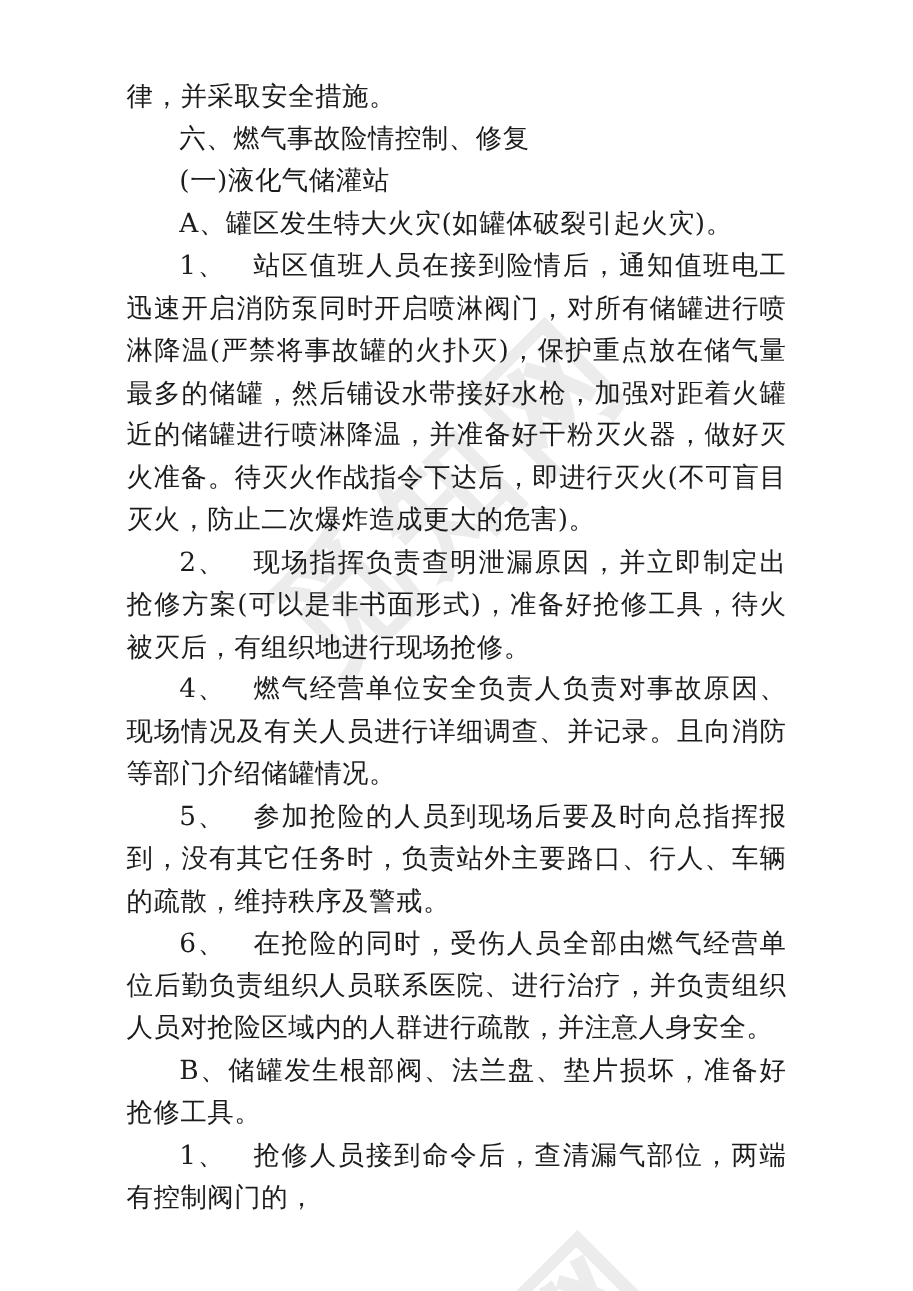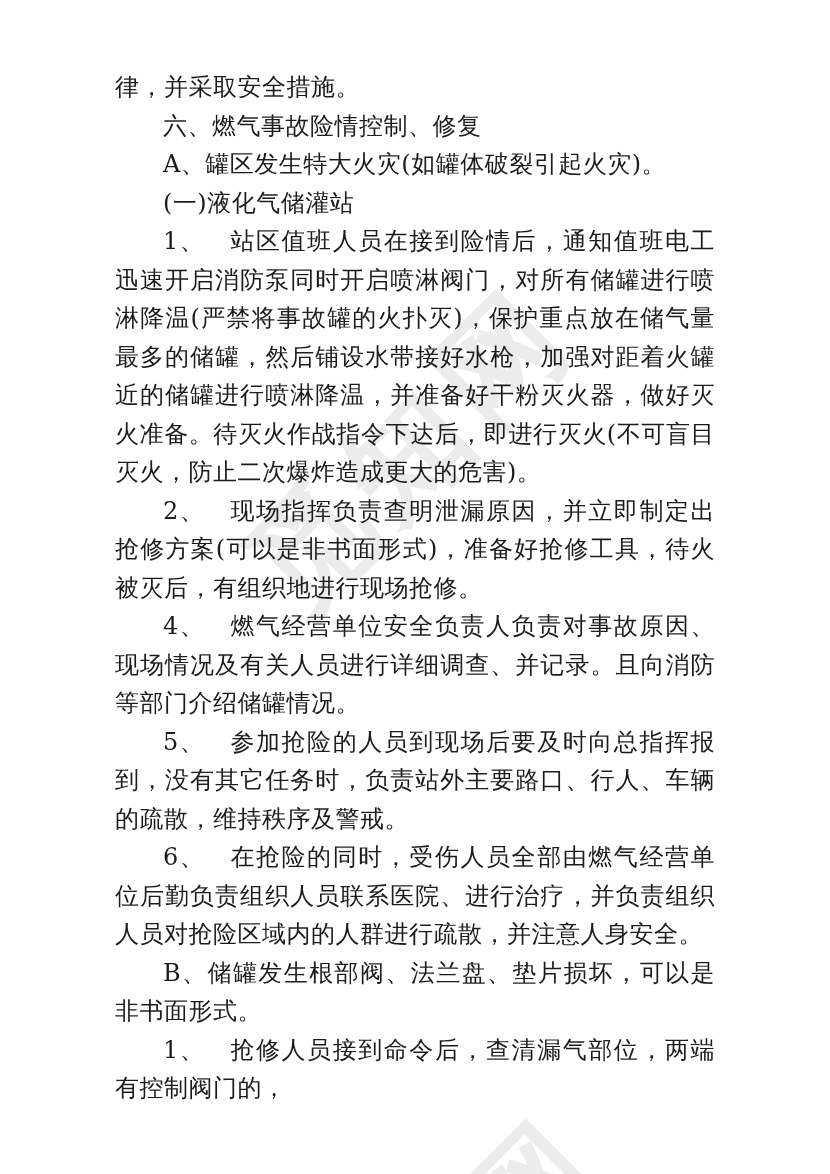--- a/index.html
+++ b/index.html
@@ -65,33 +65,33 @@
 
   <div class="wm wm-center">觅知网</div>
   <div class="wm wm-bottom">觅知网</div>
 
   <div class="content">
 
     <p class="para cont">律，并采取安全措施。</p>
 
     <p class="para heading">六、燃气事故险情控制、修复</p>
 
+    <p class="para heading">(一)液化气储灌站</p>
+
     <p class="para heading">A、罐区发生特大火灾(如罐体破裂引起火灾)。</p>
-
-    <p class="para heading">(一)液化气储灌站</p>
 
     <p class="para numbered"><span class="num">1、</span><span class="txt">站区值班人员在接到险情后，通知值班电工迅速开启消防泵同时开启喷淋阀门，对所有储罐进行喷淋降温(严禁将事故罐的火扑灭)，保护重点放在储气量最多的储罐，然后铺设水带接好水枪，加强对距着火罐近的储罐进行喷淋降温，并准备好干粉灭火器，做好灭火准备。待灭火作战指令下达后，即进行灭火(不可盲目灭火，防止二次爆炸造成更大的危害)。</span></p>
 
     <p class="para numbered"><span class="num">2、</span><span class="txt">现场指挥负责查明泄漏原因，并立即制定出抢修方案(可以是非书面形式)，准备好抢修工具，待火被灭后，有组织地进行现场抢修。</span></p>
 
 
     <p class="para numbered"><span class="num">4、</span><span class="txt">燃气经营单位安全负责人负责对事故原因、现场情况及有关人员进行详细调查、并记录。且向消防等部门介绍储罐情况。</span></p>
 
     <p class="para numbered"><span class="num">5、</span><span class="txt">参加抢险的人员到现场后要及时向总指挥报到，没有其它任务时，负责站外主要路口、行人、车辆的疏散，维持秩序及警戒。</span></p>
 
     <p class="para numbered"><span class="num">6、</span><span class="txt">在抢险的同时，受伤人员全部由燃气经营单位后勤负责组织人员联系医院、进行治疗，并负责组织人员对抢险区域内的人群进行疏散，并注意人身安全。</span></p>
 
-    <p class="para heading">B、储罐发生根部阀、法兰盘、垫片损坏，可以是非书面形式。</p>
+    <p class="para heading">B、储罐发生根部阀、法兰盘、垫片损坏，准备好抢修工具。</p>
 
     <p class="para numbered"><span class="num">1、</span><span class="txt">抢修人员接到命令后，查清漏气部位，两端有控制阀门的，</span></p>
 
   </div>
 </div>
 
 </body></html>

